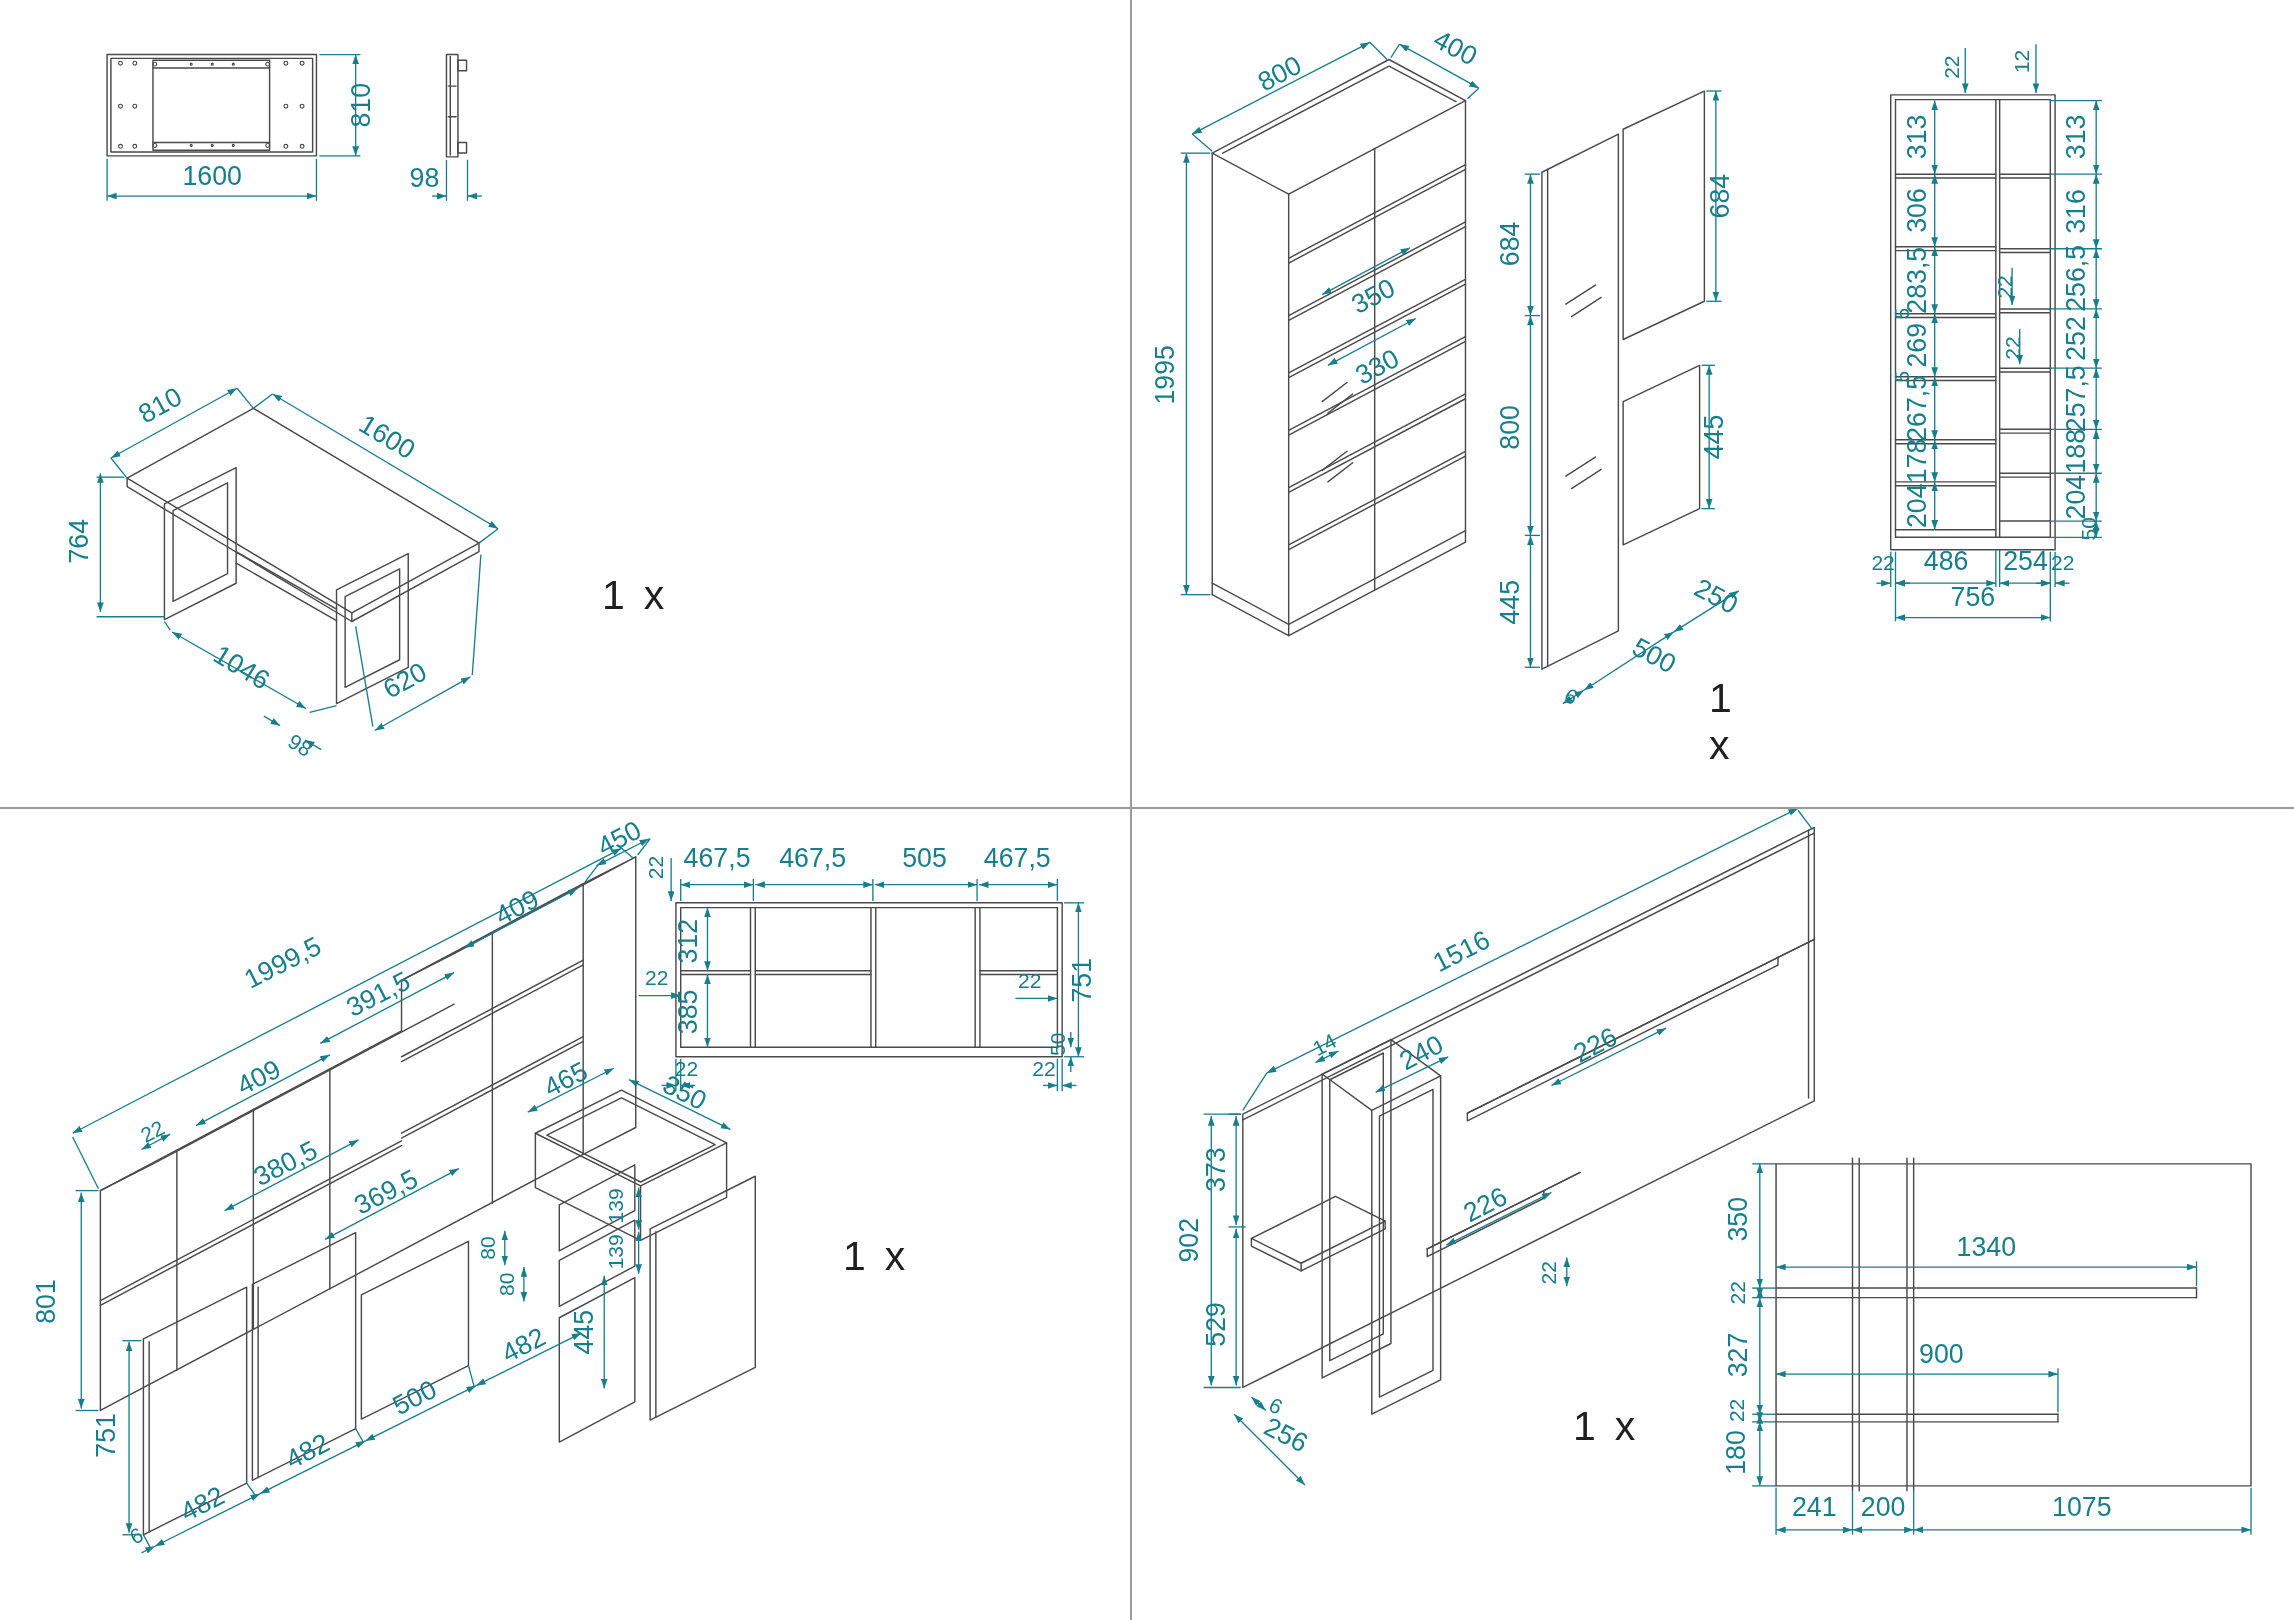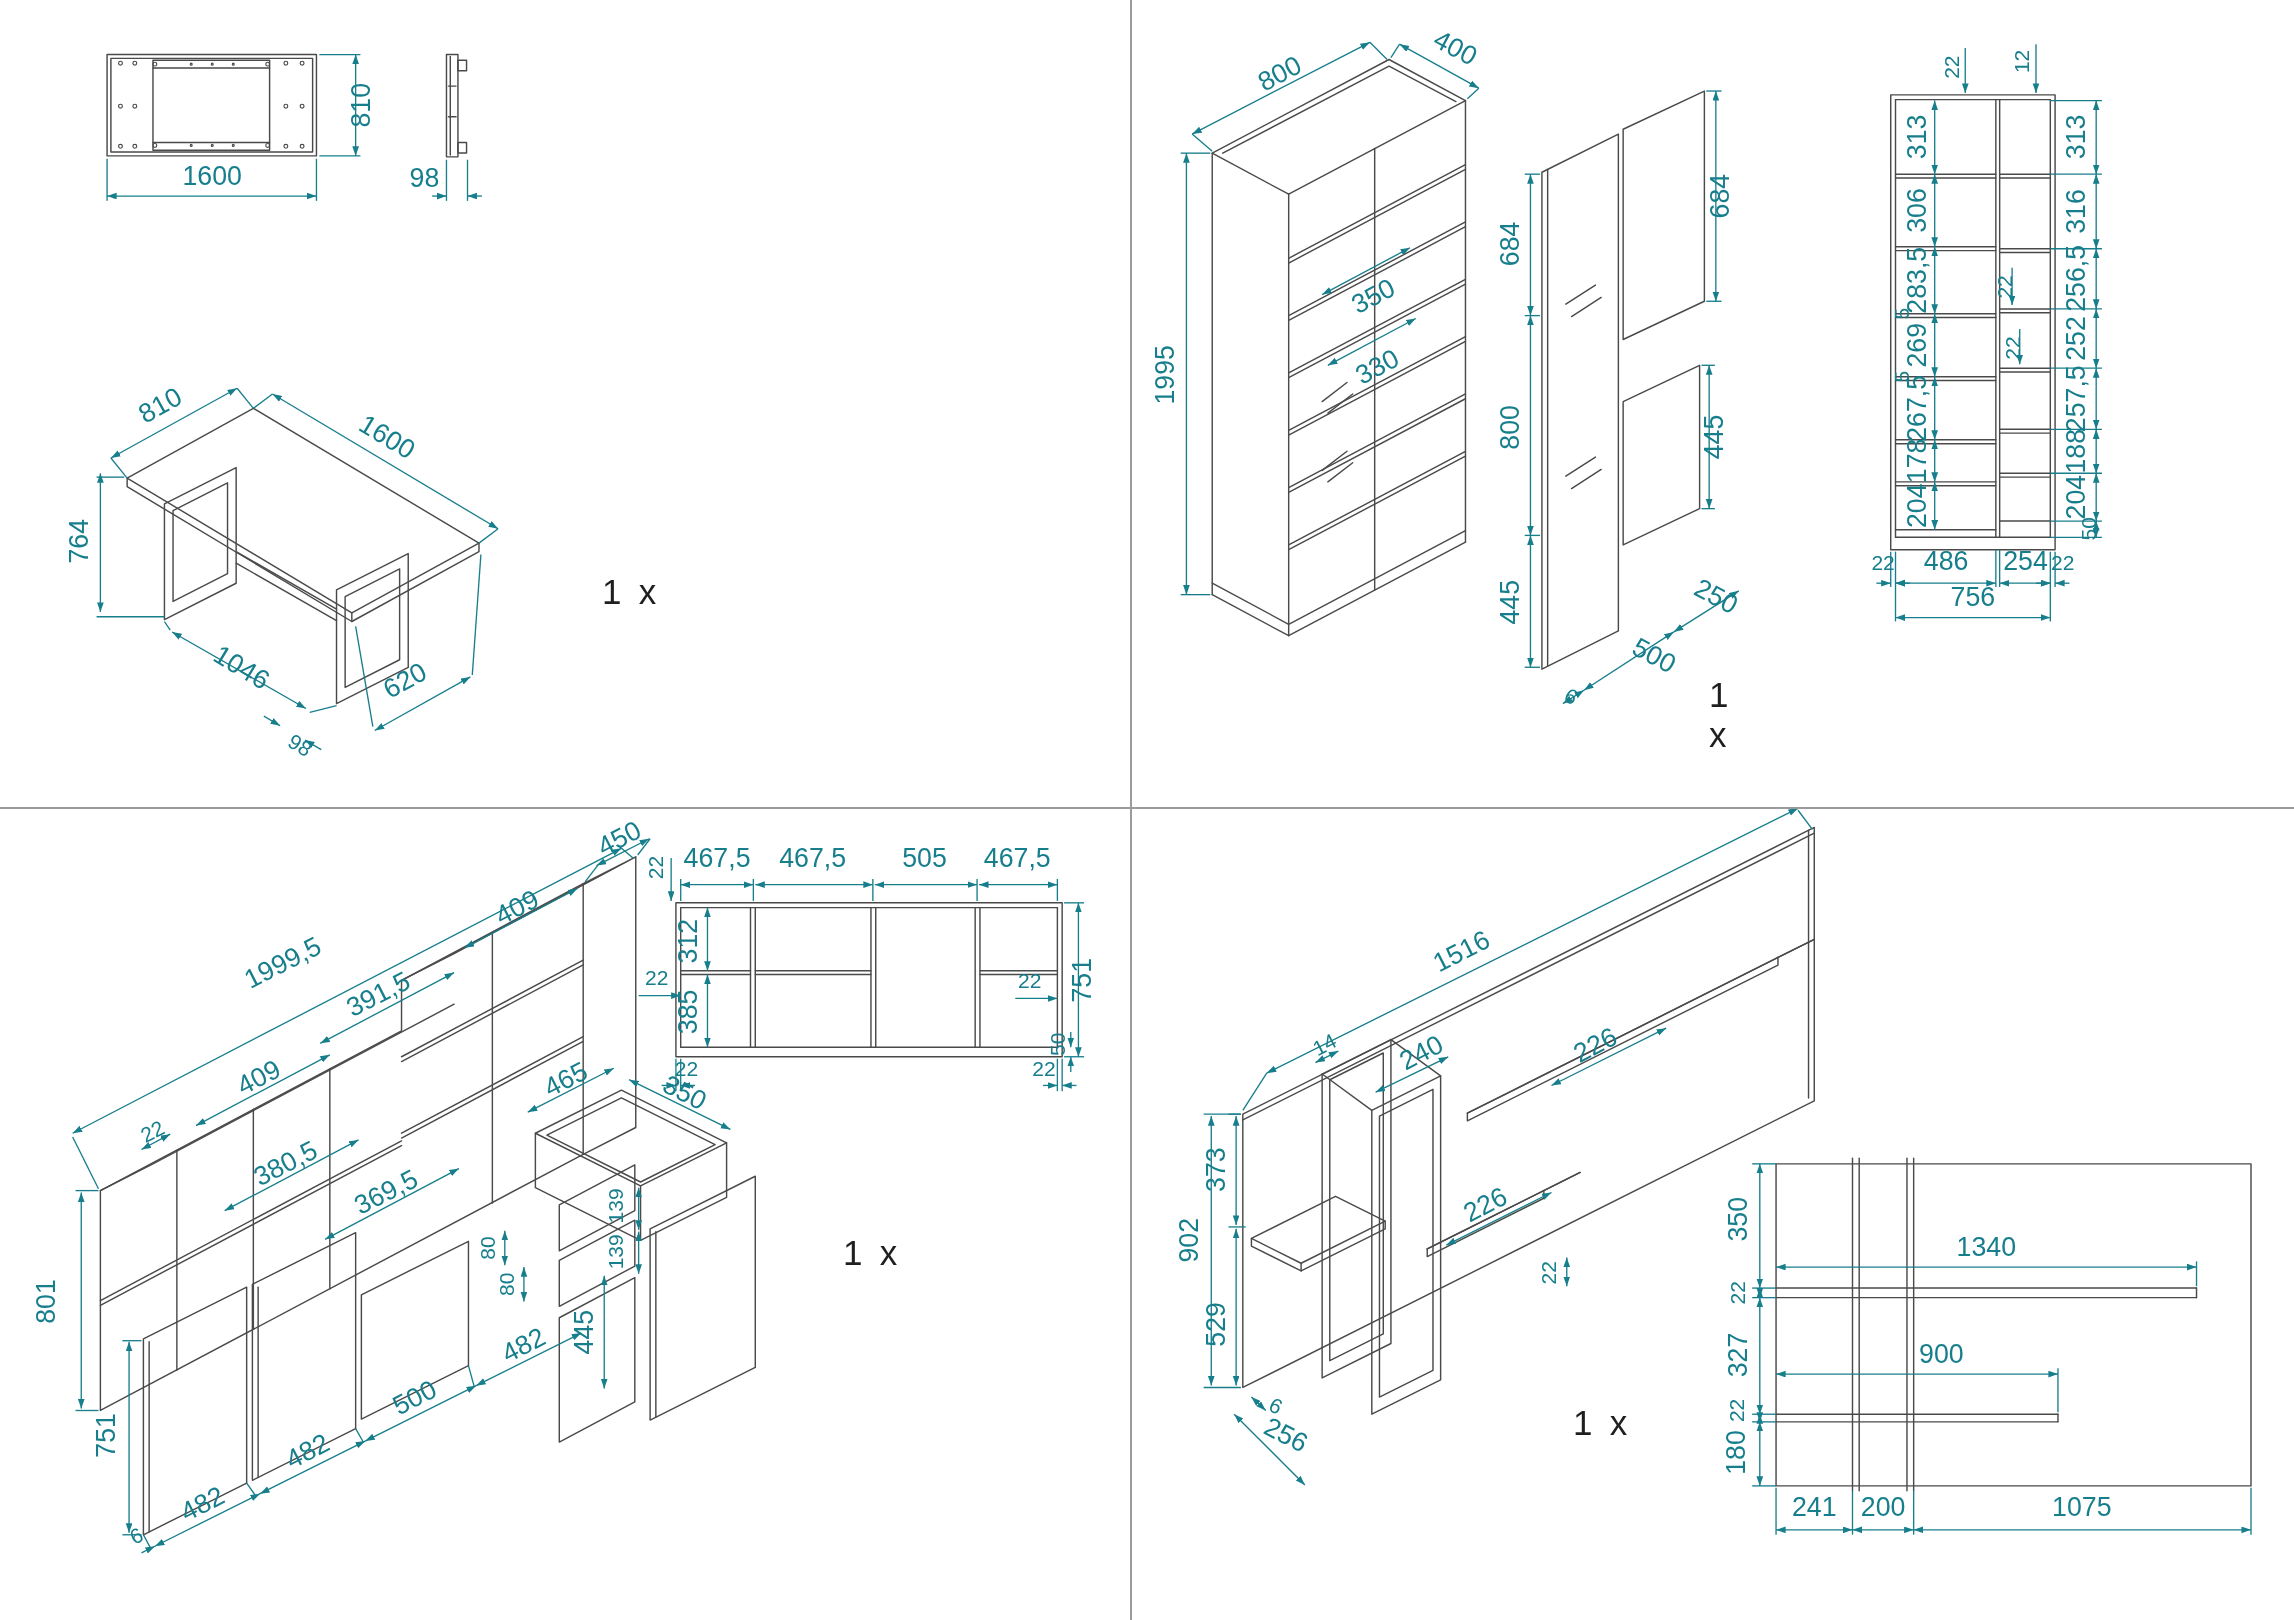--- a/index.html
+++ b/index.html
@@ -7,21 +7,21 @@
          font-family:"Liberation Sans",sans-serif;}
   .quad{position:absolute;}
   .divider{position:absolute;background:#9b9b9b;}
   .ink path{stroke:#4a4a4a;fill:none;stroke-width:1.5;stroke-linecap:round;stroke-linejoin:round;}
   .ink circle{stroke:#4a4a4a;fill:none;stroke-width:1.2;}
   .teal path{stroke:#177E8C;fill:none;stroke-width:1.4;}
   .dl{marker-start:url(#ah);marker-end:url(#ah);}
   .dla{marker-end:url(#ah);}
   text.dimtxt{fill:#177E8C;font-family:"Liberation Sans",sans-serif;font-size:28px;text-anchor:middle;}
   text.dimtxt.sm{font-size:22px;}
-  .count{position:absolute;font-size:35px;color:#1f1f1f;letter-spacing:3.8px;}
+  .count{position:absolute;font-size:41px;color:#1f1f1f;letter-spacing:3.8px;}
 </style>
 </head>
 <body>
 
 <div id="sheet">
 
   <svg width="0" height="0" style="position:absolute">
     <defs>
       <marker id="ah" markerWidth="11" markerHeight="8" refX="10" refY="3.5" orient="auto-start-reverse" markerUnits="userSpaceOnUse">
         <path d="M0,0 L10,3.5 L0,7 Z" fill="#177E8C"></path>

